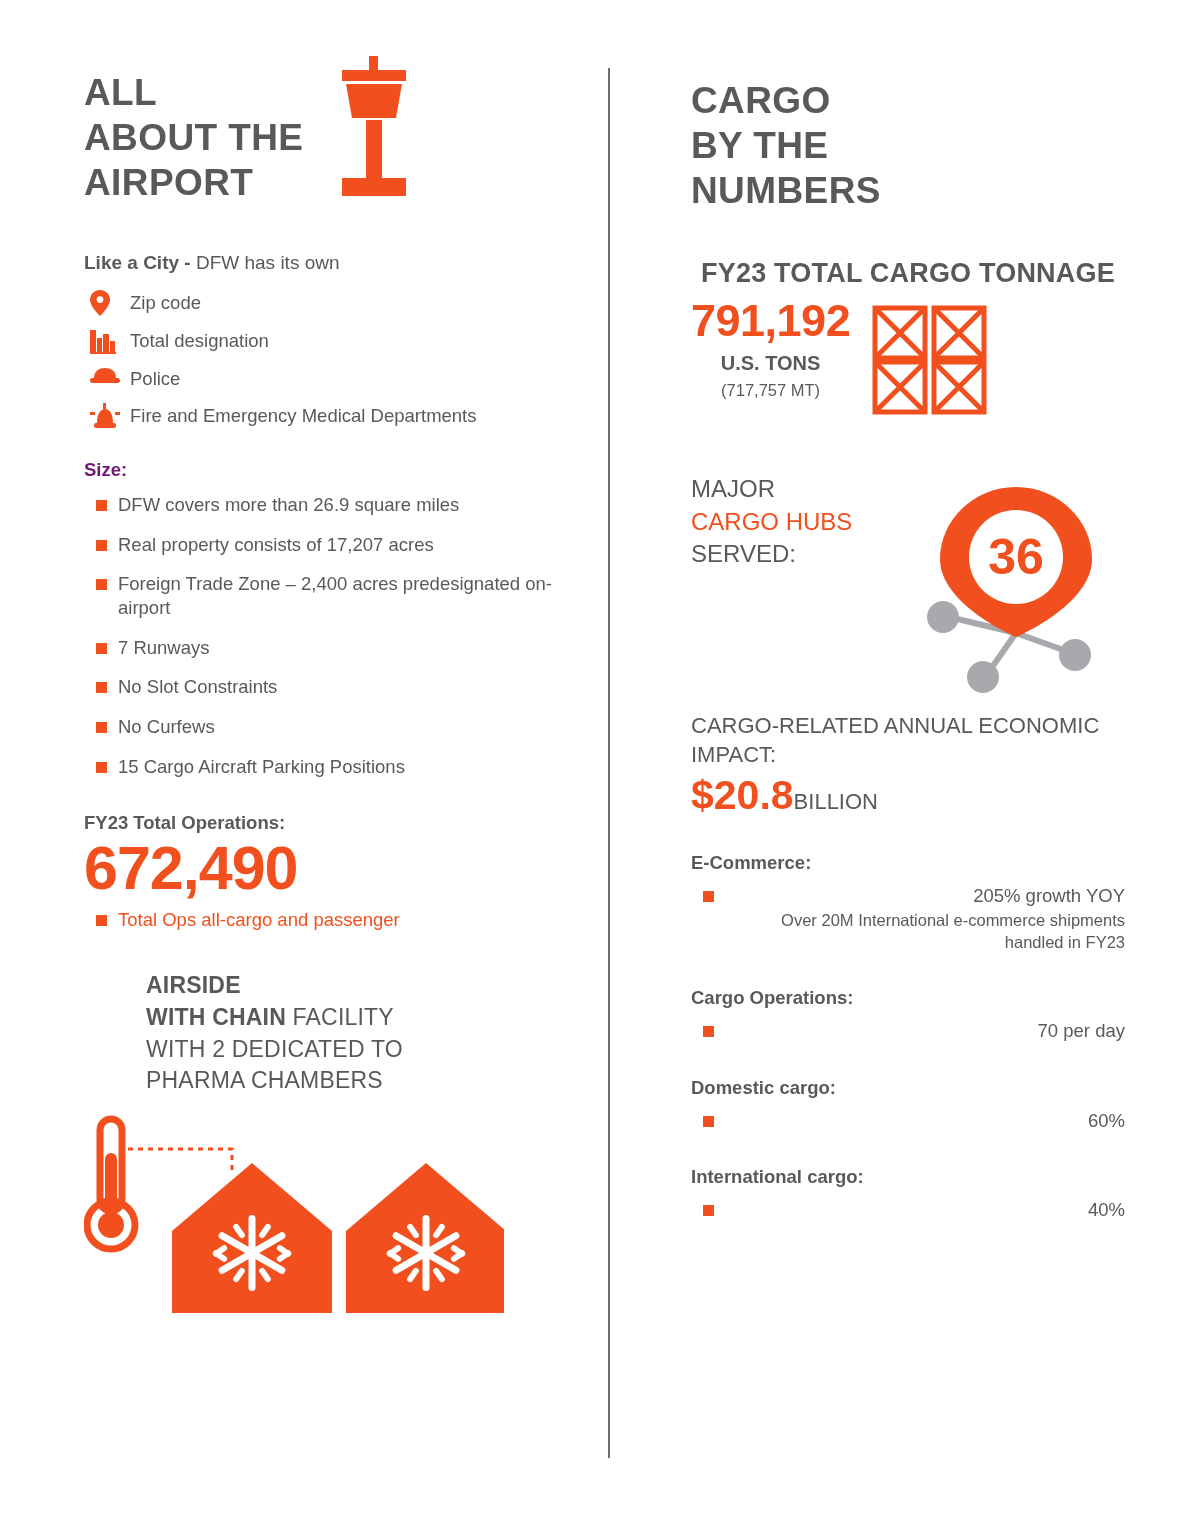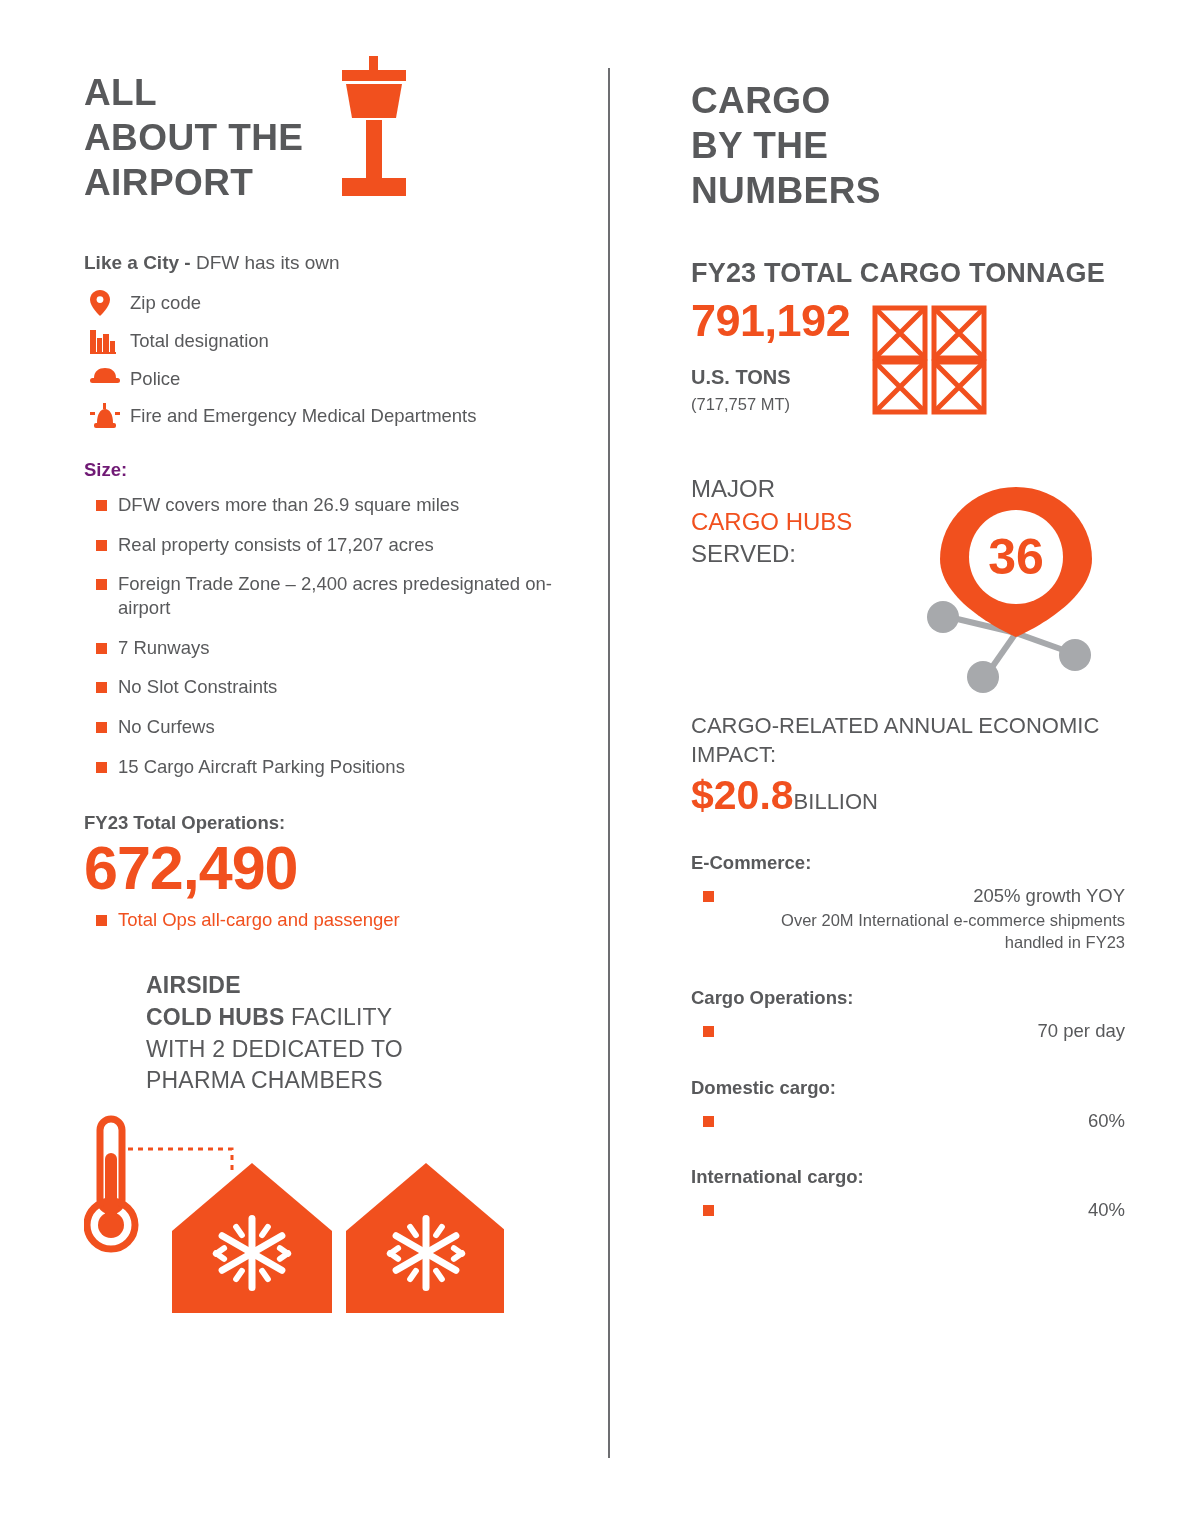--- a/index.html
+++ b/index.html
@@ -157,38 +157,40 @@
   }
 
   
   .r-head2 {
     margin-top: 44px;
     font-size: 27px;
     font-weight: bold;
     color: #58595b;
     line-height: 1.25;
     letter-spacing: 0.2px;
+    text-align: center;
   }
   .tonnage-row {
     display: flex;
     align-items: flex-start;
     margin-top: 6px;
+    text-align: center;
   }
   .tonnage-num {
     font-size: 45px;
     font-weight: bold;
     color: #f1501e;
     line-height: 1.05;
     letter-spacing: -0.5px;
   }
   .tonnage-units {
     font-size: 20px;
     font-weight: bold;
     color: #58595b;
-    margin-top: 22px;
+    margin-top: 8px;
   }
   .tonnage-mt {
     font-size: 16.5px;
     color: #58595b;
     margin-top: 6px;
   }
   .boxes {
     margin-left: 22px;
     margin-top: 8px;
   }
@@ -328,21 +330,21 @@
     </ul>
 
     <div class="ops-label">FY23 Total Operations:</div>
     <div class="ops-number">672,490</div>
     <ul class="sq orange">
       <li>Total Ops all-cargo and passenger</li>
     </ul>
 
     <div class="cold-chain">
       <div><b>AIRSIDE</b></div>
-      <div><b>COLD HUBS</b><span> FACILITY</span></div>
+      <div><b>WITH CHAIN</b><span> FACILITY</span></div>
       <div>WITH 2 DEDICATED TO</div>
       <div>PHARMA CHAMBERS</div>
     </div>
 
     <div class="cold-art">
       <svg width="420" height="215" viewBox="0 0 420 215">
 
         <g>
           <rect x="16" y="6" width="22" height="92" rx="11" fill="none" stroke="#f1501e" stroke-width="7"></rect>
           <circle cx="27" cy="112" r="24" fill="none" stroke="#f1501e" stroke-width="7"></circle>

